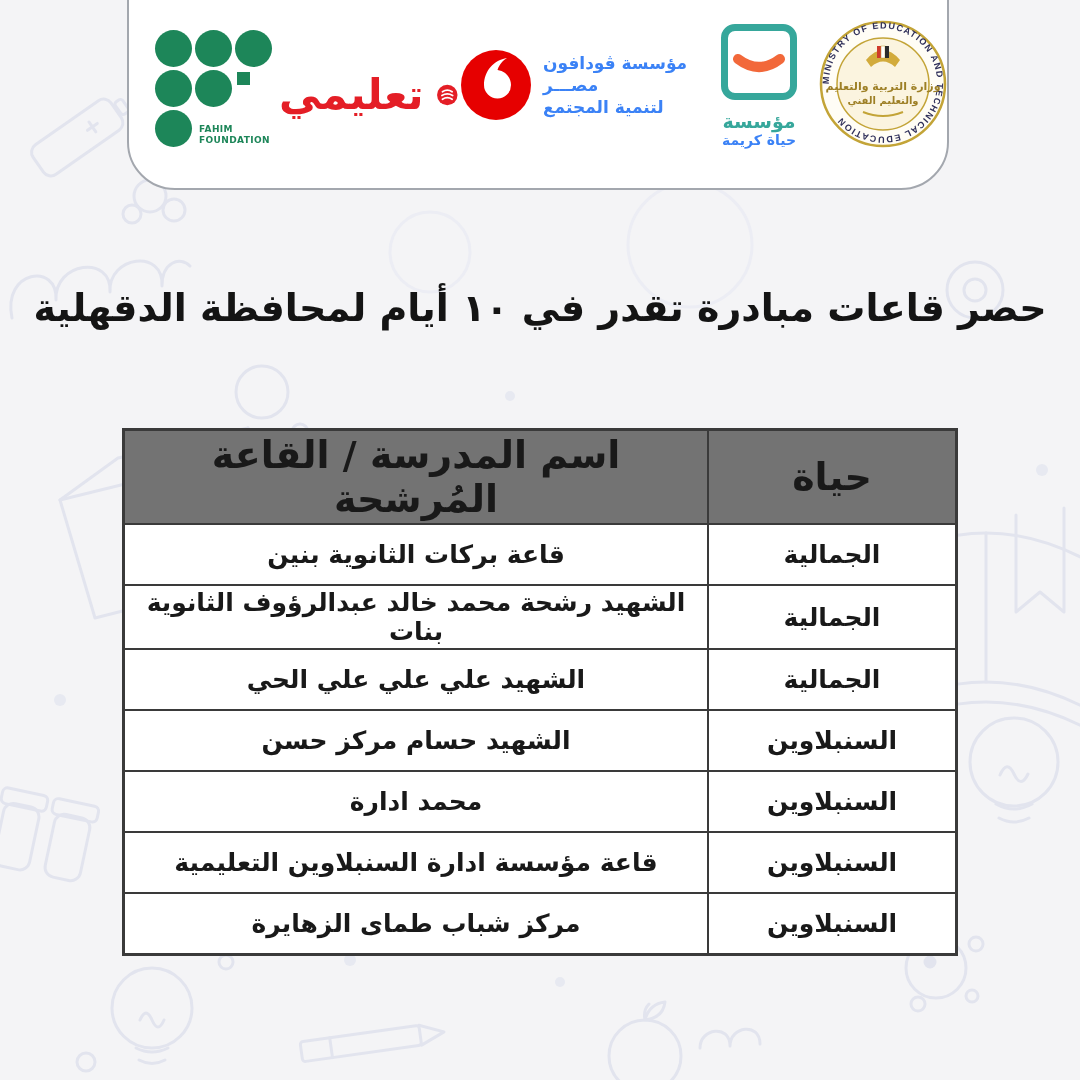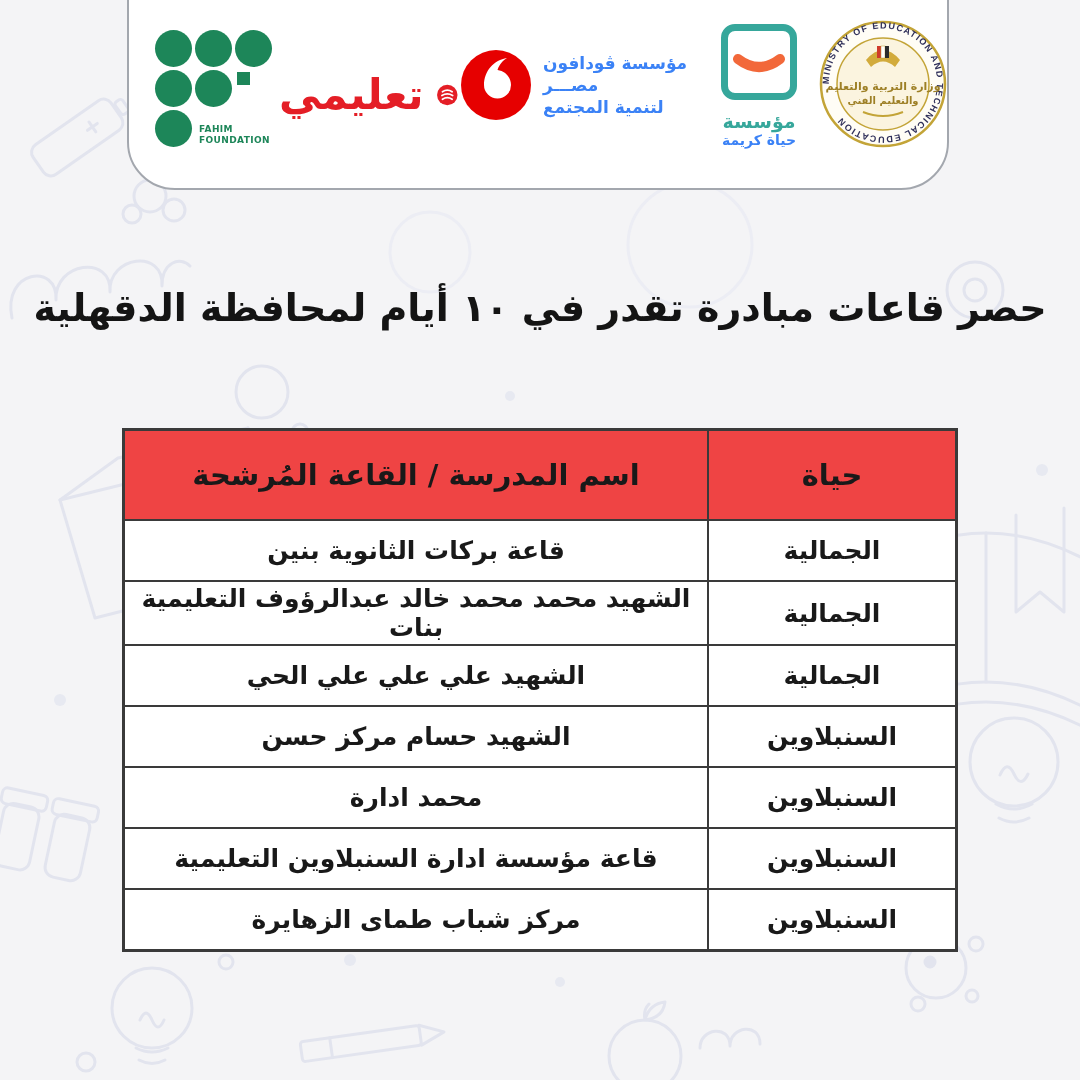--- a/index.html
+++ b/index.html
@@ -45,21 +45,21 @@
   
   table.halls{
     position:absolute;top:428px;left:122px;width:836px;z-index:2;
     border-collapse:collapse;direction:rtl;background:#fff;
     border:3px solid #3a3a3a;
   }
   table.halls th,table.halls td{
     border:2.5px solid #3a3a3a;text-align:center;vertical-align:middle;
     font-weight:bold;color:#191919;padding:2px 8px;
   }
-  table.halls th{background:#ef4444;height:84px;font-size:29px;}
+  table.halls th{background:#737373;height:84px;font-size:38px;}
   table.halls td{height:55px;font-size:25px;background:#fff;}
   .col-district{width:230px;}
 </style>
 </head>
 <body>
 
 <svg class="bg" width="1080" height="1080" viewBox="0 0 1080 1080" aria-hidden="true">
   <g fill="none" stroke="#e2e4ee" stroke-width="3" stroke-linecap="round" stroke-linejoin="round">
 
     <g transform="translate(28,150) rotate(-35)">
@@ -214,21 +214,21 @@
       <th>اسم المدرسة / القاعة المُرشحة</th>
     </tr>
   </thead>
   <tbody>
     <tr>
       <td>الجمالية</td>
       <td>قاعة بركات الثانوية بنين</td>
     </tr>
     <tr>
       <td>الجمالية</td>
-      <td>الشهيد محمد محمد خالد عبدالرؤوف التعليمية بنات</td>
+      <td>الشهيد رشحة محمد خالد عبدالرؤوف الثانوية بنات</td>
     </tr>
     <tr>
       <td>الجمالية</td>
       <td>الشهيد علي علي علي الحي</td>
     </tr>
     <tr>
       <td>السنبلاوين</td>
       <td>الشهيد حسام مركز حسن</td>
     </tr>
     <tr>

